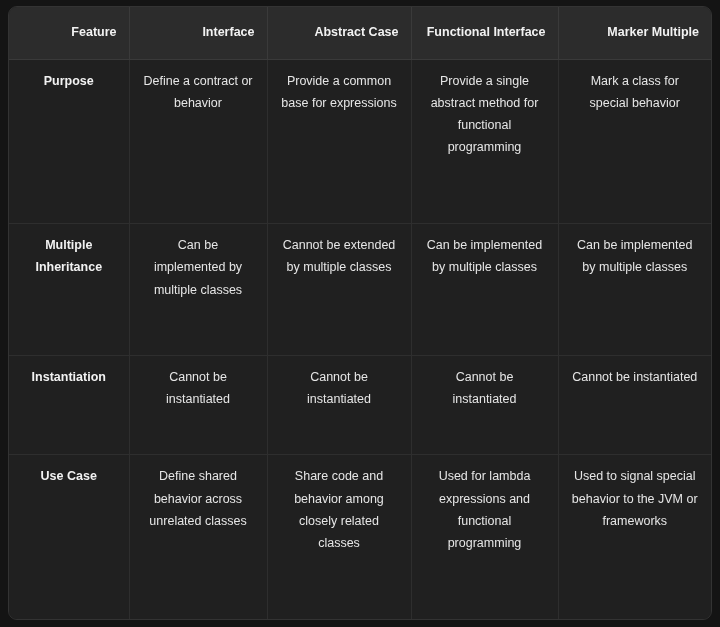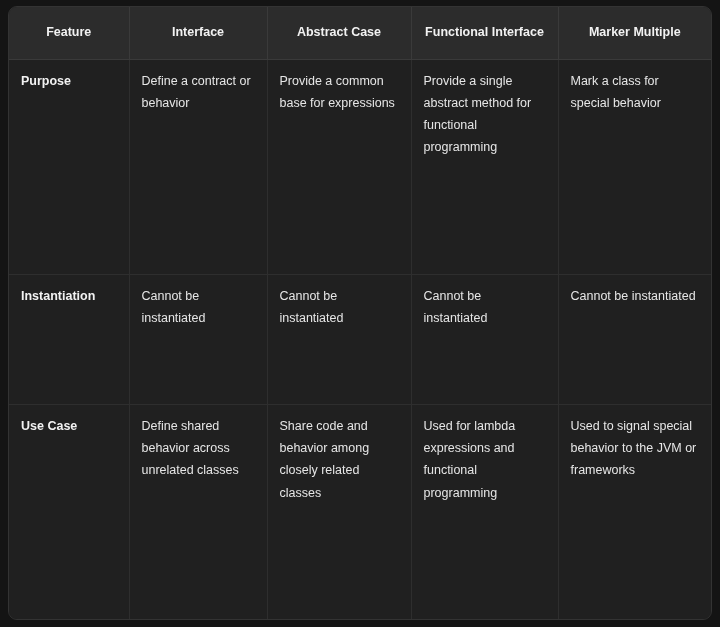--- a/index.html
+++ b/index.html
@@ -44,36 +44,36 @@
   table.cmp col.c0 { width: 120px; }
   table.cmp col.c1 { width: 138px; }
   table.cmp col.c2 { width: 144px; }
   table.cmp col.c3 { width: 147px; }
   table.cmp col.c4 { width: 153px; }
 
   table.cmp thead th {
     background: #2c2c2c;
     color: #f2f2f2;
     font-weight: bold;
-    text-align: center;
+    text-align: right;
     vertical-align: middle;
     padding: 9px 12px 10px 12px;
     border-right: 1px solid #3a3a3a;
     border-bottom: 1px solid #3a3a3a;
     line-height: 1.45;
     height: 52px;
     box-sizing: border-box;
   }
   table.cmp thead th:last-child { border-right: none; }
 
   table.cmp tbody td {
     background: #202020;
     color: #e6e6e6;
     vertical-align: top;
-    text-align: left;
+    text-align: center;
     padding: 10px 12px 12px 12px;
     border-right: 1px solid #2e2e2e;
     border-bottom: 1px solid #2e2e2e;
     line-height: 1.78;
     box-sizing: border-box;
   }
   table.cmp tbody td:last-child { border-right: none; }
   table.cmp tbody tr:last-child td { border-bottom: none; }
   table.cmp tbody td.rowhead {
     font-weight: bold;
@@ -104,20 +104,27 @@
       </thead>
       <tbody>
         <tr>
           <td class="rowhead">Purpose</td>
           <td>Define a contract or behavior</td>
           <td>Provide a common base for expressions</td>
           <td>Provide a single abstract method for functional programming</td>
           <td>Mark a class for special behavior</td>
         </tr>
         <tr>
+          <td class="rowhead">Multiple Inheritance</td>
+          <td>Can be implemented by multiple classes</td>
+          <td>Cannot be extended by multiple classes</td>
+          <td>Can be implemented by multiple classes</td>
+          <td>Can be implemented by multiple classes</td>
+        </tr>
+        <tr>
           <td class="rowhead">Instantiation</td>
           <td>Cannot be instantiated</td>
           <td>Cannot be instantiated</td>
           <td>Cannot be instantiated</td>
           <td>Cannot be instantiated</td>
         </tr>
         <tr>
           <td class="rowhead">Use Case</td>
           <td>Define shared behavior across unrelated classes</td>
           <td>Share code and behavior among closely related classes</td>

